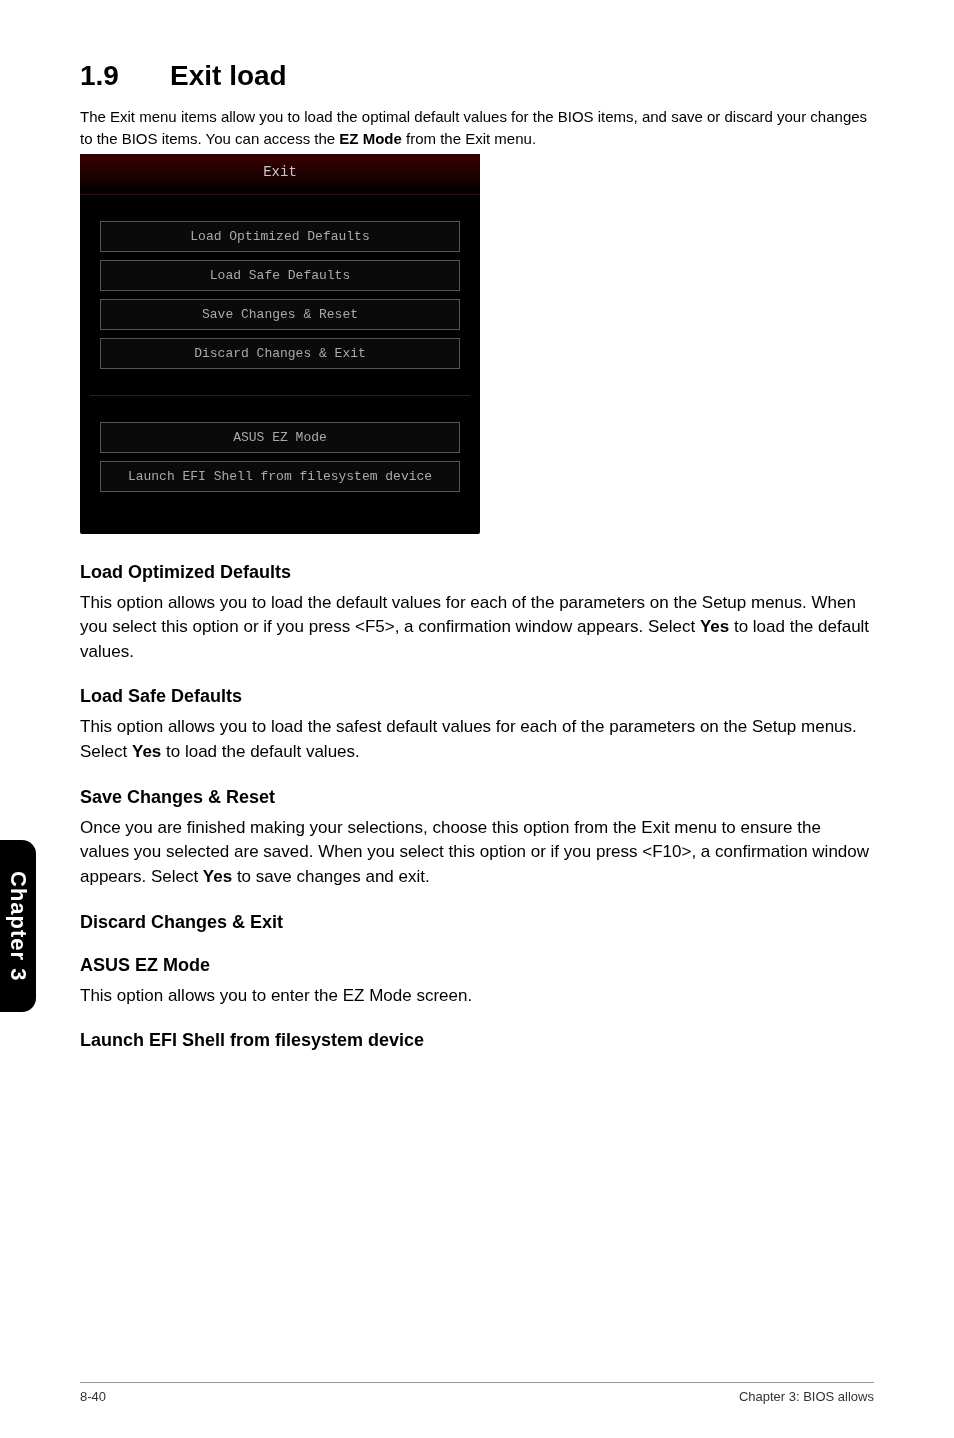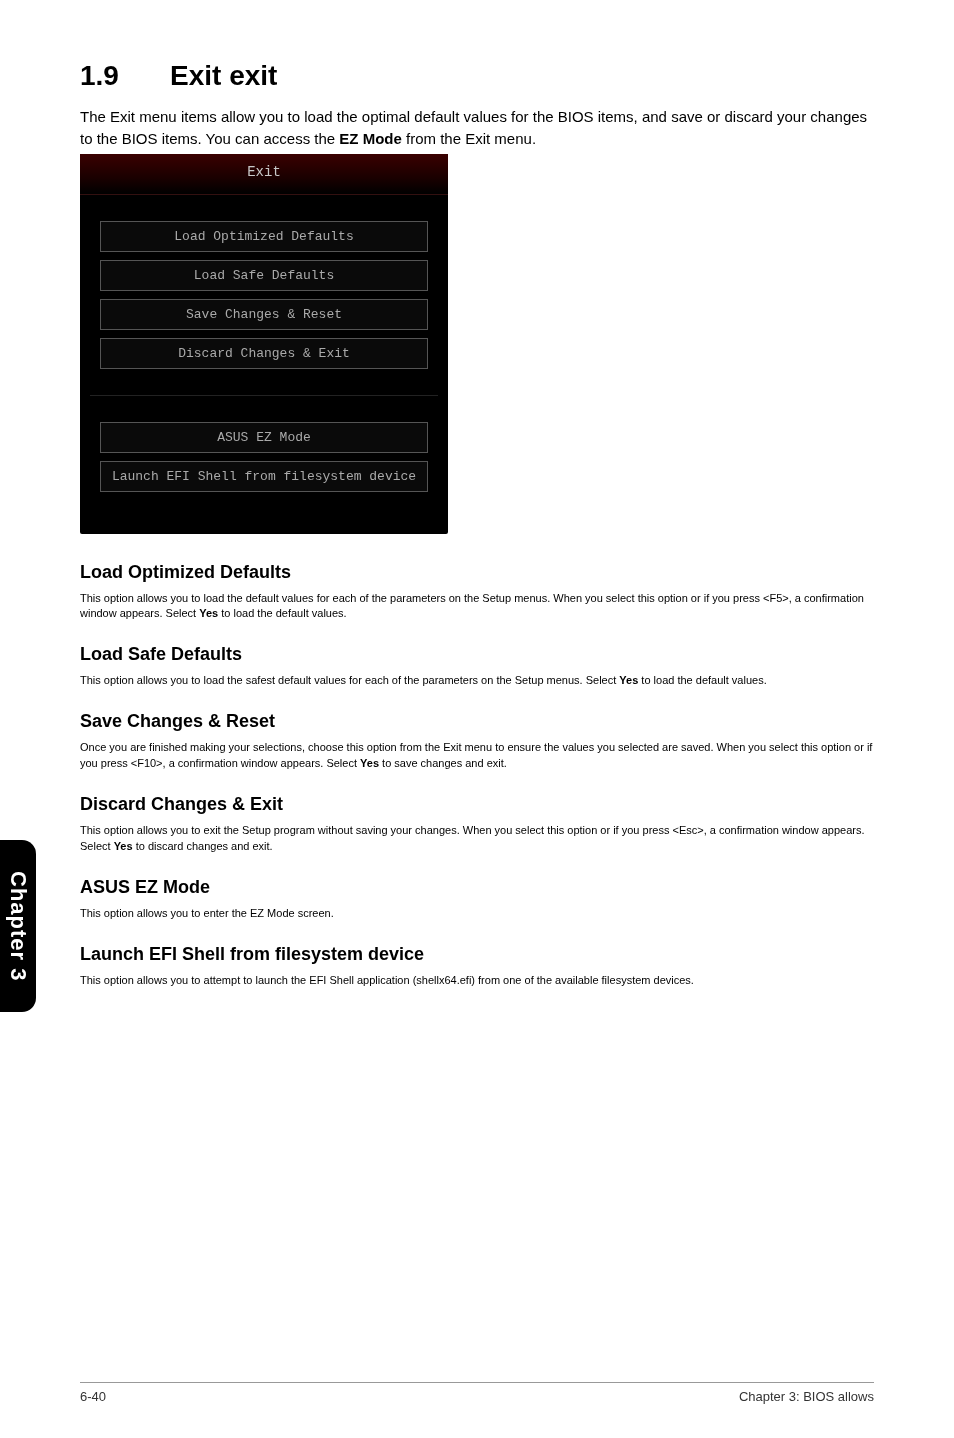--- a/index.html
+++ b/index.html
@@ -29,21 +29,21 @@
   }
   .intro {
     font-size: 15px;
     line-height: 1.45;
     margin-bottom: 4px;
   }
   .intro b {
     font-weight: bold;
   }
   .bios-menu {
-    width: 368px;
+    width: 400px;
     background: #000;
     padding: 0 20px 24px 20px;
     border-radius: 2px;
     margin-bottom: 28px;
   }
   .bios-header {
     background: linear-gradient(to bottom, #3a0000 0%, #1a0000 60%, #000 100%);
     color: #c8c8c8;
     text-align: center;
     font-family: "Courier New", monospace;
@@ -69,21 +69,21 @@
     padding: 7px 0;
     margin: 8px 0;
   }
   .section-h {
     font-size: 18px;
     font-weight: bold;
     margin-top: 22px;
     margin-bottom: 8px;
   }
   .section-p {
-    font-size: 11px;
+    font-size: 17px;
     line-height: 1.45;
     margin-bottom: 6px;
   }
   .section-p b {
     font-weight: bold;
   }
   .side-tab {
     position: absolute;
     left: 0;
     top: 840px;
@@ -123,21 +123,21 @@
 </head>
 <body>
 
 <div class="side-tab">
   <span>Chapter 3</span>
 </div>
 
 <div class="page">
 
   <h1 class="main-title">
-    <span class="num">1.9</span><span>Exit exit</span>
+    <span class="num">1.9</span><span>Exit load</span>
   </h1>
 
   <p class="intro">
     <span>The Exit menu items allow you to load the optimal default values for the BIOS items, and save or discard your changes to the BIOS items. You can access the </span><b>EZ Mode</b><span> from the Exit menu.</span>
   </p>
 
   <div class="bios-menu">
     <div class="bios-header">Exit</div>
     <div class="bios-group">
       <div class="bios-btn">Load Optimized Defaults</div>
@@ -161,35 +161,29 @@
   <p class="section-p">
     <span>This option allows you to load the safest default values for each of the parameters on the Setup menus. Select </span><b>Yes</b><span> to load the default values.</span>
   </p>
 
   <h2 class="section-h">Save Changes &amp; Reset</h2>
   <p class="section-p">
     <span>Once you are finished making your selections, choose this option from the Exit menu to ensure the values you selected are saved. When you select this option or if you press &lt;F10&gt;, a confirmation window appears. Select </span><b>Yes</b><span> to save changes and exit.</span>
   </p>
 
   <h2 class="section-h">Discard Changes &amp; Exit</h2>
-  <p class="section-p">
-    <span>This option allows you to exit the Setup program without saving your changes. When you select this option or if you press &lt;Esc&gt;, a confirmation window appears. Select </span><b>Yes</b><span> to discard changes and exit.</span>
-  </p>
 
   <h2 class="section-h">ASUS EZ Mode</h2>
   <p class="section-p">
     <span>This option allows you to enter the EZ Mode screen.</span><b></b><span></span>
   </p>
 
   <h2 class="section-h">Launch EFI Shell from filesystem device</h2>
-  <p class="section-p">
-    <span>This option allows you to attempt to launch the EFI Shell application (shellx64.efi) from one of the available filesystem devices.</span><b></b><span></span>
-  </p>
 
 </div>
 
 <div class="footer-wrap">
   <div class="footer-line"></div>
   <div class="footer-row">
-    <span>6-40</span>
+    <span>8-40</span>
     <span>Chapter 3: BIOS allows</span>
   </div>
 </div>
 
 </body></html>

